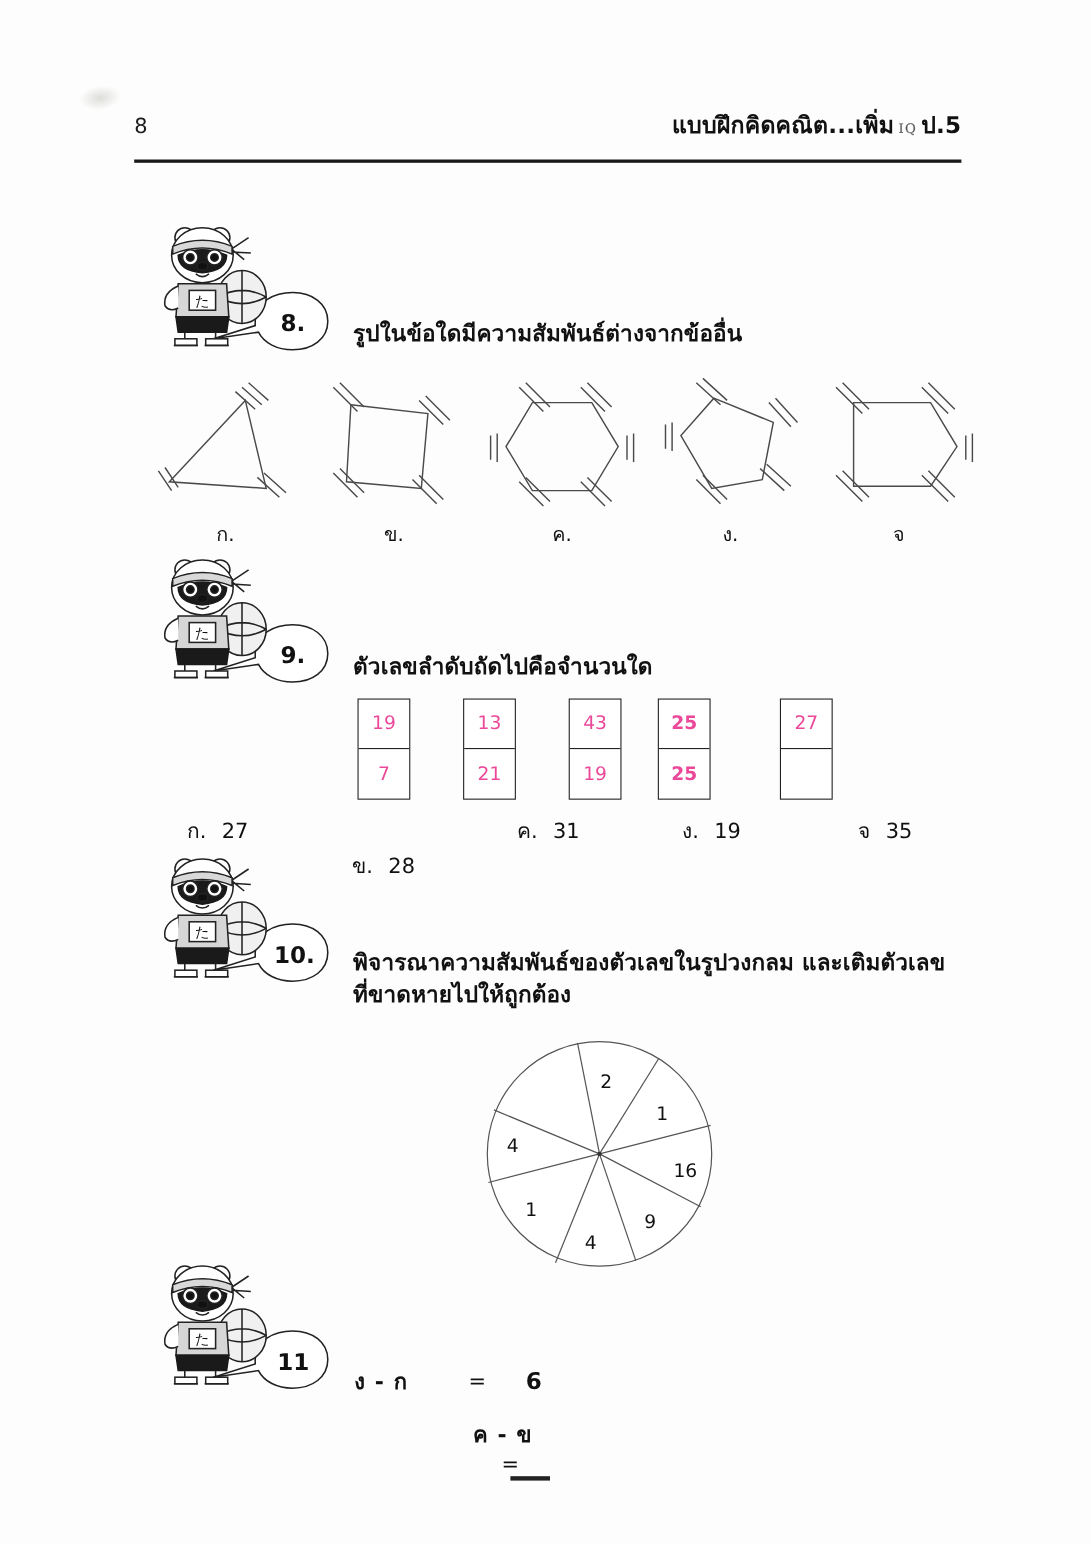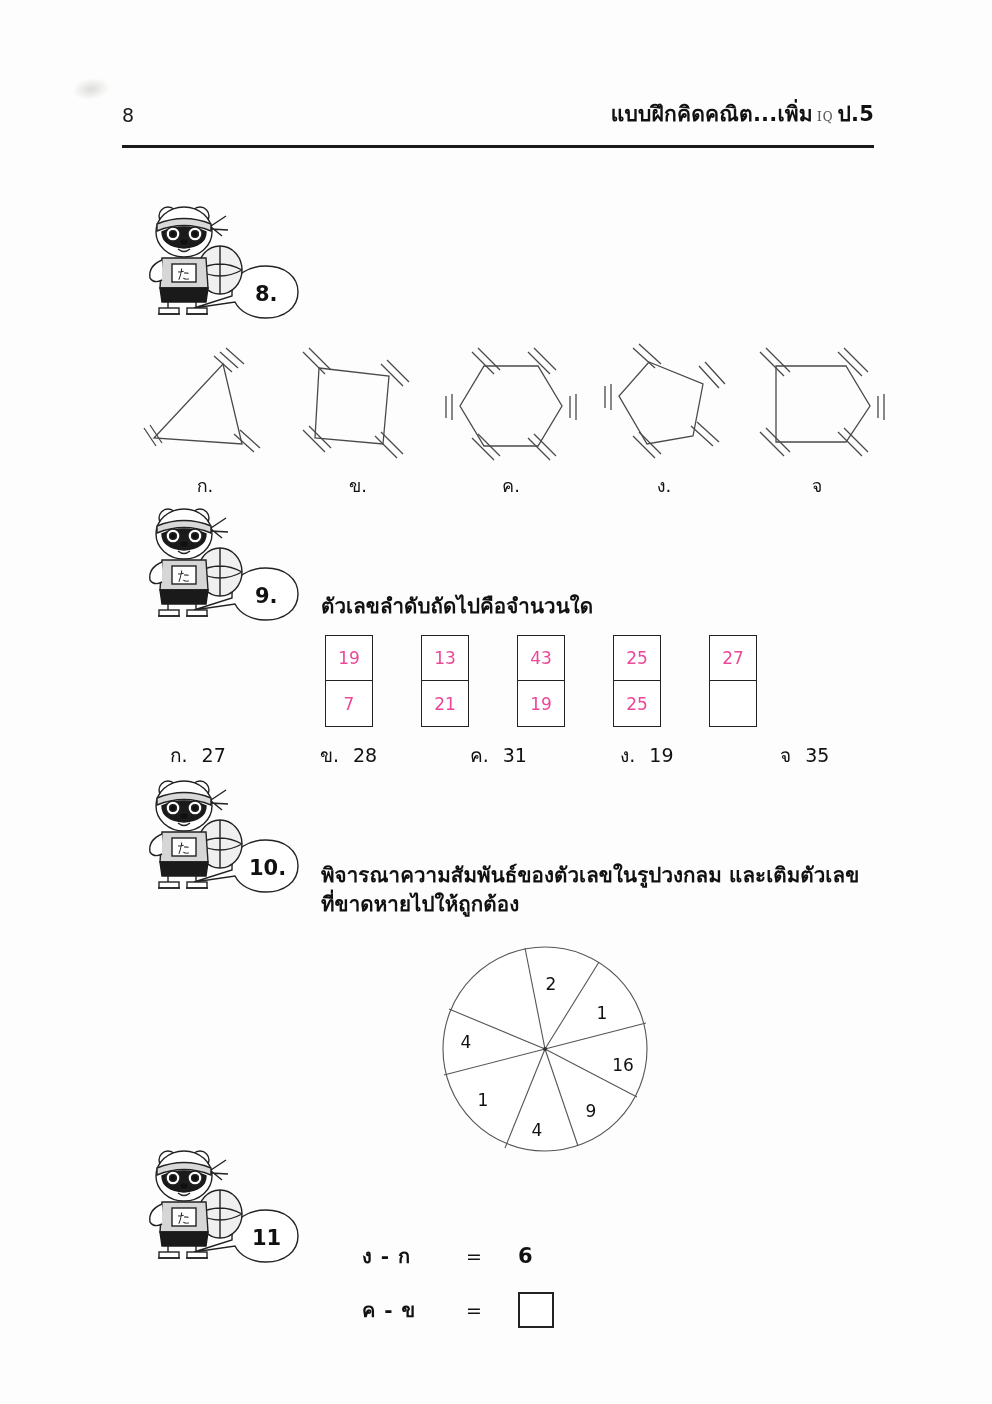--- a/index.html
+++ b/index.html
@@ -185,21 +185,21 @@
     width: 320px;
   }
   .eq-row {
     display: flex;
     align-items: center;
     height: 44px;
     font-size: 20px;
     font-weight: bold;
     color: #111;
   }
-  .eq-lhs { width: 104px; letter-spacing: 1px; margin-left: 40px; }
+  .eq-lhs { width: 104px; letter-spacing: 1px; }
   .eq-sign { width: 52px; font-weight: normal; font-size: 19px; }
   .eq-rhs { font-size: 21px; font-weight: bold; }
   .answer-box {
     width: 36px;
     height: 36px;
     border: 2px solid #222;
     box-sizing: border-box;
     background: #fff;
   }
   svg { display: block; }
@@ -256,20 +256,21 @@
 
         <path d="M40 106 L40 118 M68 106 L68 118" stroke="#222"></path>
         <rect x="31" y="112" width="20" height="6" fill="#fff" stroke="#222"></rect>
         <rect x="59" y="112" width="20" height="6" fill="#fff" stroke="#222"></rect>
         <path d="M30 118 L52 118 M58 118 L80 118" stroke="#222"></path>
       </g>
     </svg>
     <div class="bubble-num" style="left:127px; top:86px;">8.</div>
   </div>
 
+  <div class="qtext" style="left:321px; top:289px; width:560px;">รูปในข้อใดมีความสัมพันธ์ต่างจากข้ออื่น</div>
 
   <div class="shape-row">
 
     <div class="shape-cell" style="left:0px;">
       <svg width="150" height="130" viewBox="0 0 150 130">
         <g stroke="#4a4a4a" stroke-width="1.3" fill="none">
           <path d="M24 98 L93 24 L112 104 Z"></path>
           <path d="M84 16 L102 32 M90 12 L108 28 M96 8 L114 24"></path>
           <path d="M14 88 L26 106 M20 85 L32 103"></path>
           <path d="M104 94 L124 112 M110 90 L130 108"></path>
@@ -375,35 +376,35 @@
       <div class="half">7</div>
     </div>
     <div class="domino" style="left:96px;">
       <div class="half top">13</div>
       <div class="half">21</div>
     </div>
     <div class="domino" style="left:192px;">
       <div class="half top">43</div>
       <div class="half">19</div>
     </div>
-    <div class="domino" style="left:288px;">
+    <div class="domino" style="left:273px;font-weight:bold;">
       <div class="half top">25</div>
       <div class="half">25</div>
     </div>
     <div class="domino" style="left:384px;">
       <div class="half top">27</div>
       <div class="half"></div>
     </div>
   </div>
 
   <div class="choice-row">
     <div class="choice" style="left:40px;">
       <span class="ch-letter">ก.</span><span>27</span>
     </div>
-    <div class="choice" style="left:190px;">
+    <div class="choice" style="left:190px;margin-top:32px;">
       <span class="ch-letter">ข.</span><span>28</span>
     </div>
     <div class="choice" style="left:340px;">
       <span class="ch-letter">ค.</span><span>31</span>
     </div>
     <div class="choice" style="left:490px;">
       <span class="ch-letter">ง.</span><span>19</span>
     </div>
     <div class="choice" style="left:650px;">
       <span class="ch-letter">จ</span><span>35</span>
@@ -503,20 +504,20 @@
     <div class="bubble-num" style="left:124px; top:86px;">11</div>
   </div>
 
 
   <div class="eq-block">
     <div class="eq-row">
       <span class="eq-lhs">ง - ก</span>
       <span class="eq-sign">=</span>
       <span class="eq-rhs">6</span>
     </div>
-    <div class="eq-row" style="margin-top:10px;">
+    <div class="eq-row" style="margin-top:10px;flex-direction:column;">
       <span class="eq-lhs">ค - ข</span>
       <span class="eq-sign">=</span>
       <span class="answer-box"></span>
     </div>
   </div>
 
 </div>
 
 </body></html>

